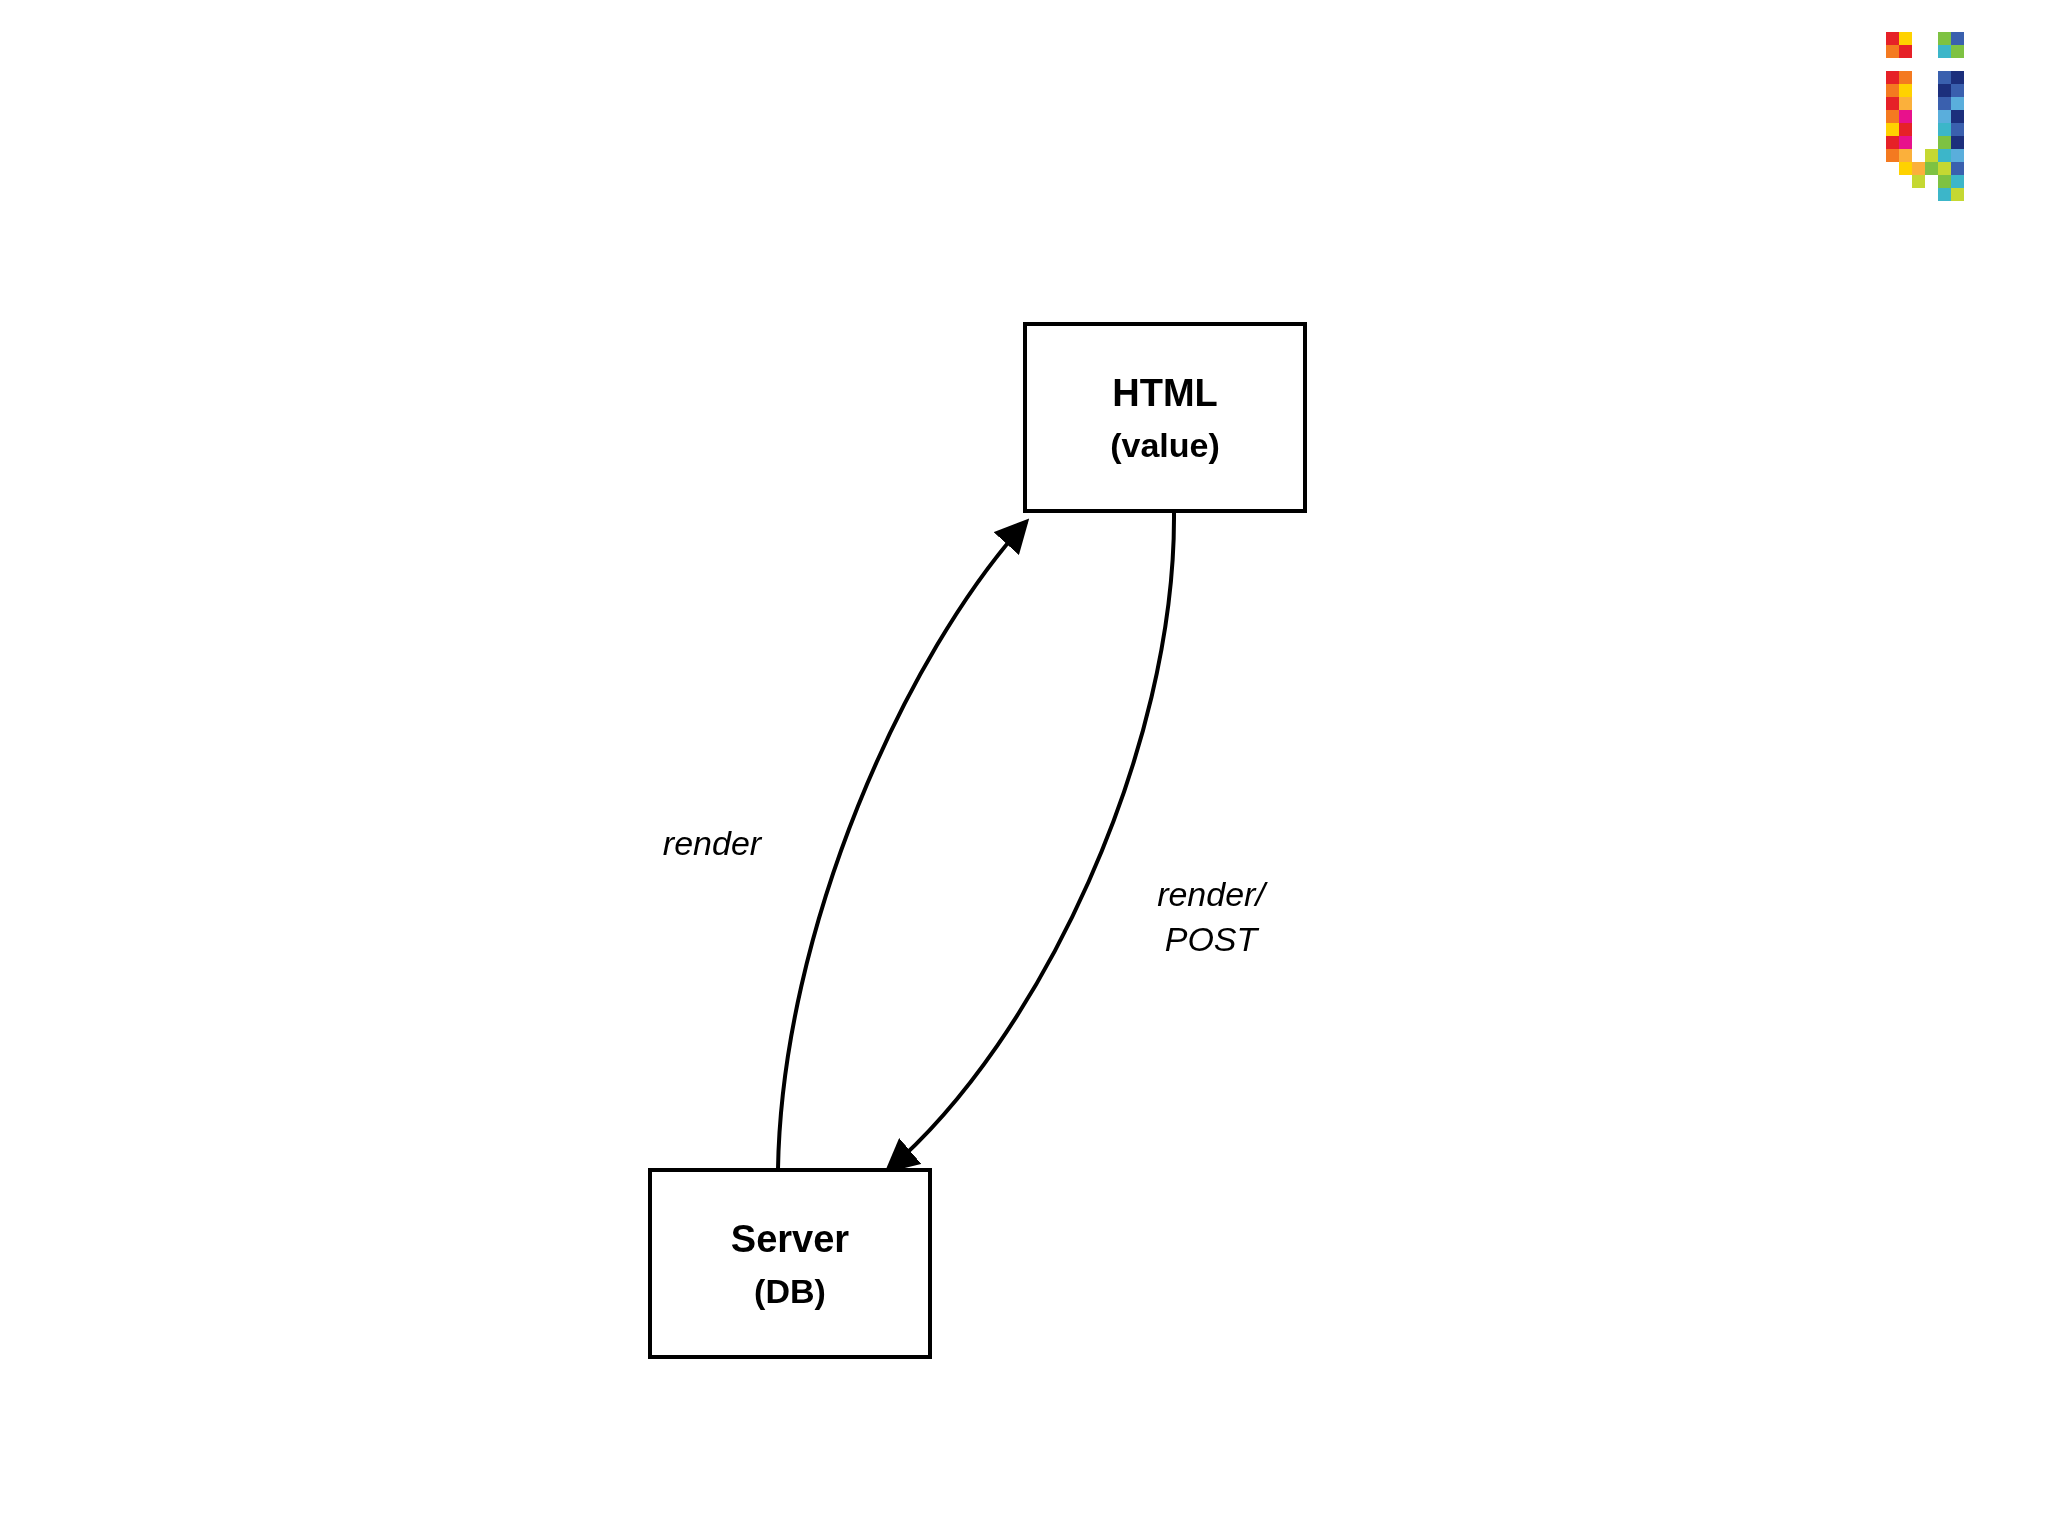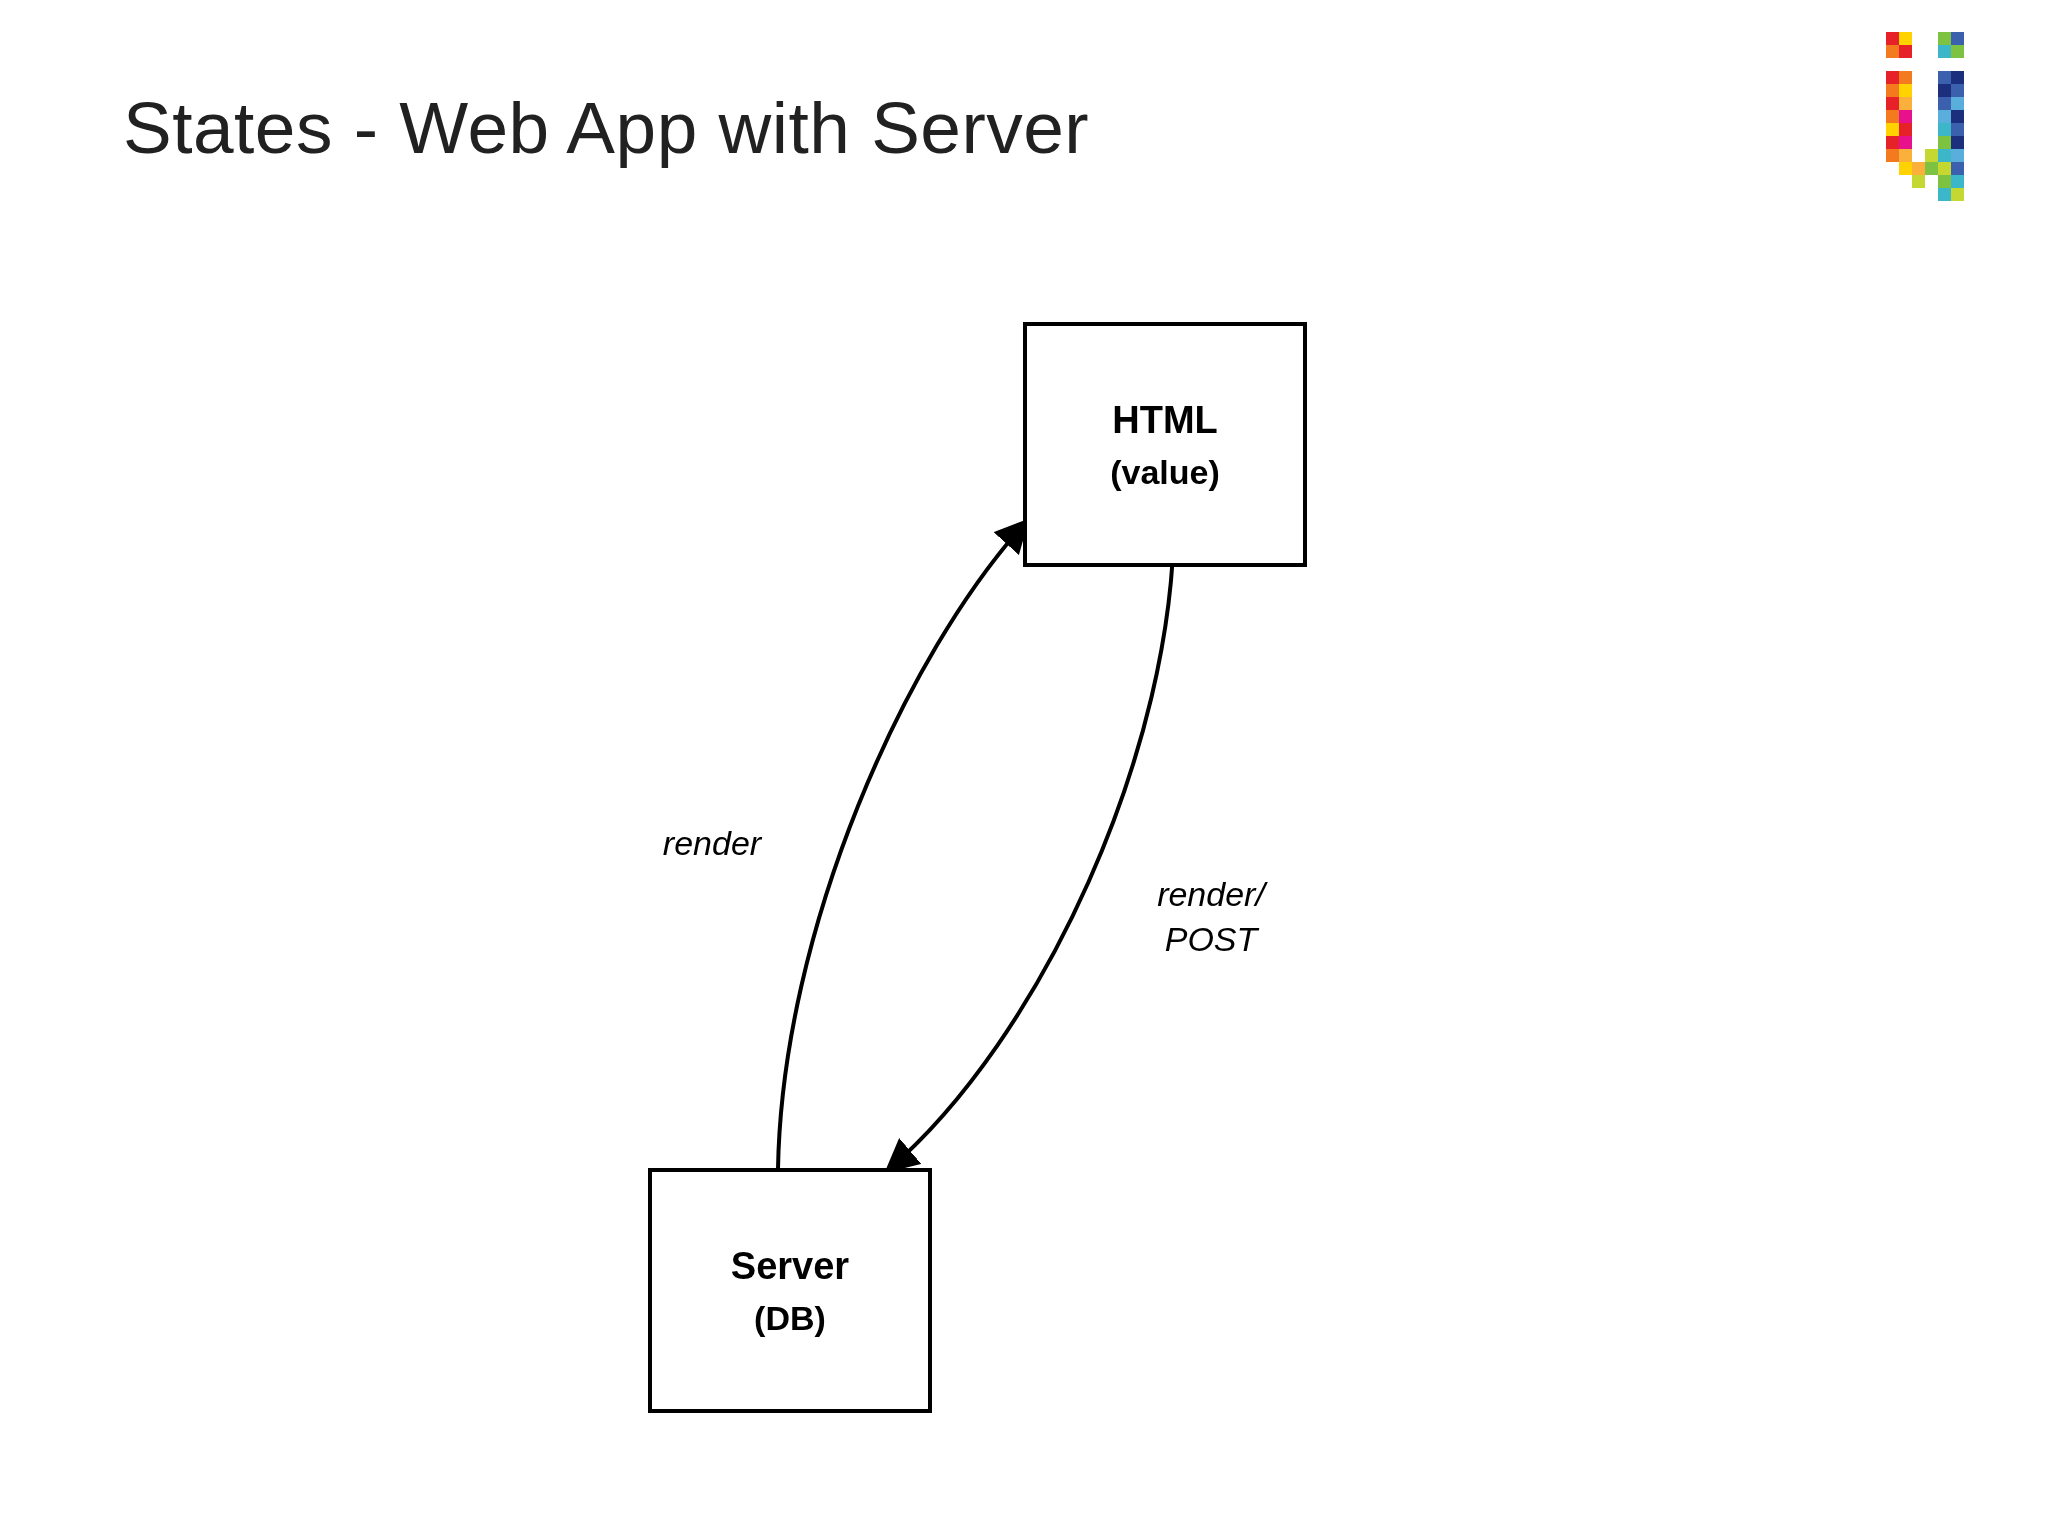--- a/index.html
+++ b/index.html
@@ -43,21 +43,21 @@
   .diagram-svg path.edge {
     fill: none;
     stroke: #000000;
     stroke-width: 4;
   }
 
   
   .node {
     position: absolute;
     width: 284px;
-    height: 245px;
+    height: 191px;
     border: 4px solid #000000;
     background: #ffffff;
     display: flex;
     flex-direction: column;
     align-items: center;
     justify-content: center;
     gap: 16px;
     color: #000000;
     text-align: center;
   }
@@ -79,21 +79,20 @@
     margin-top: 31px;
   }
   .label-render { left: 712px;  top: 812px; }
   .label-submit { left: 1211px; top: 886px; }
 </style>
 </head>
 <body>
 
 <main class="slide">
 
-  <h1 class="slide-title">States - Web App with Server</h1>
 
   <div class="logo">
       <div class="px" style="left: 0px; top: 0px; width: 13px; height: 13px; background: rgb(230, 33, 39);"></div>
       <div class="px" style="left: 13px; top: 0px; width: 13px; height: 13px; background: rgb(255, 210, 0);"></div>
       <div class="px" style="left: 52px; top: 0px; width: 13px; height: 13px; background: rgb(126, 194, 66);"></div>
       <div class="px" style="left: 65px; top: 0px; width: 13px; height: 13px; background: rgb(58, 96, 174);"></div>
       <div class="px" style="left: 0px; top: 13px; width: 13px; height: 13px; background: rgb(244, 122, 32);"></div>
       <div class="px" style="left: 13px; top: 13px; width: 13px; height: 13px; background: rgb(230, 33, 39);"></div>
       <div class="px" style="left: 52px; top: 13px; width: 13px; height: 13px; background: rgb(60, 182, 201);"></div>
       <div class="px" style="left: 65px; top: 13px; width: 13px; height: 13px; background: rgb(126, 194, 66);"></div>

